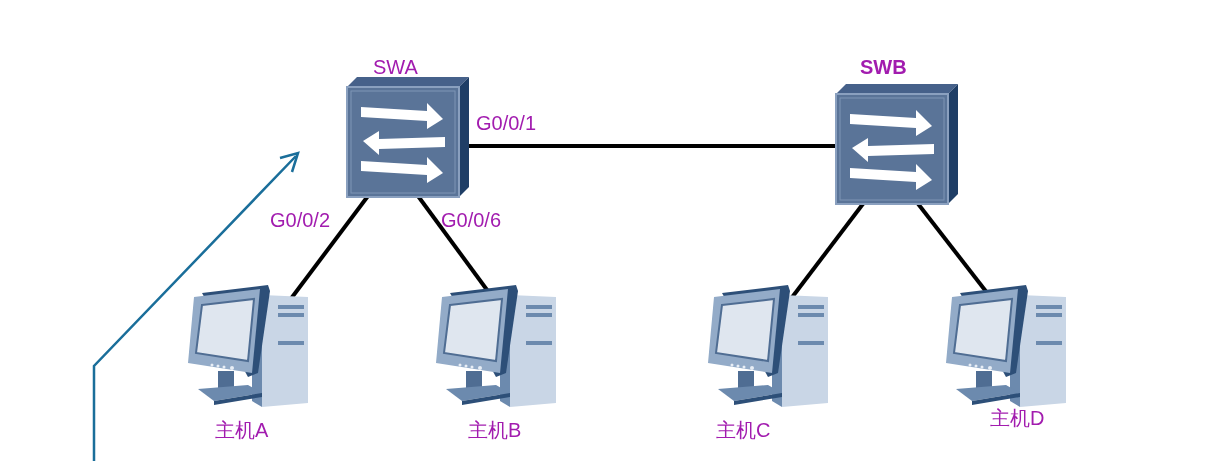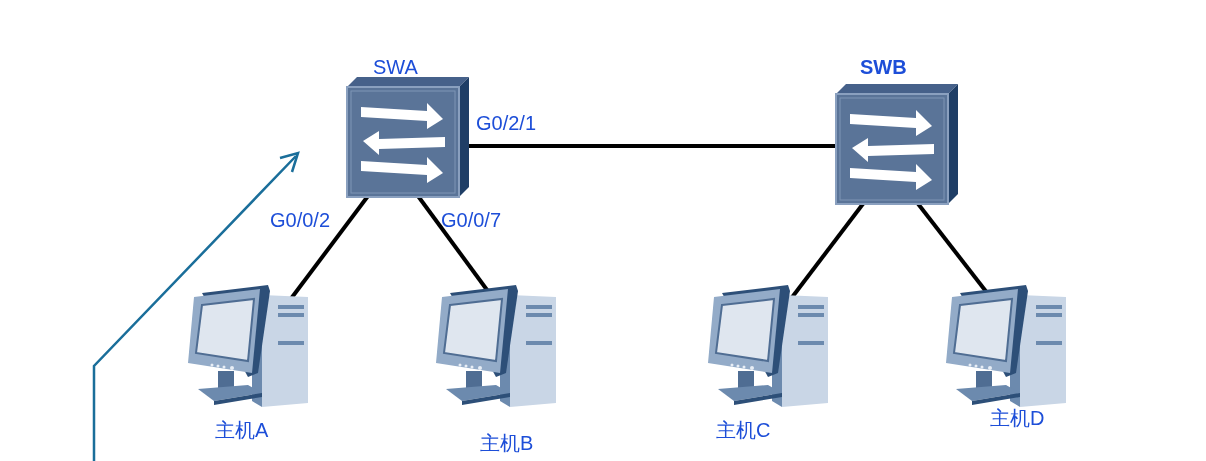--- a/index.html
+++ b/index.html
@@ -1,19 +1,19 @@
 <!DOCTYPE html>
 <html><head>
   <meta charset="utf-8">
   <style>
     html, body { margin: 0; padding: 0; background: #ffffff; }
     body { width: 1206px; height: 461px; position: relative; overflow: hidden;
            font-family: "Liberation Sans", "DejaVu Sans", sans-serif; }
     #stage { position: absolute; left: 0; top: 0; width: 1206px; height: 461px; }
-    .lbl { position: absolute; font-size: 20px; color: #1d4ed8; white-space: nowrap; line-height: 1; }
+    .lbl { position: absolute; font-size: 20px; color: #a21caf; white-space: nowrap; line-height: 1; }
   </style>
 </head>
 <body>
 
 <div id="stage">
   <svg width="1206" height="461" viewBox="0 0 1206 461" xmlns="http://www.w3.org/2000/svg" style="position:absolute;left:0;top:0;">
     <defs>
       <g id="switch-icon-def">
 
         <polygon points="0,10 10,0 122,0 112,10" fill="#46618a"></polygon>
@@ -80,21 +80,21 @@
         <use href="#pc-icon-def"></use>
       </g>
     <g transform="translate(946,285)">
         <use href="#pc-icon-def"></use>
       </g>
   </svg>
 
   <div class="lbl" style="left:373px;top:57px;">SWA</div>
   <div class="lbl" style="left:860px;top:57px;font-weight:bold;">SWB</div>
 
-  <div class="lbl" style="left:476px;top:113px;">G0/2/1</div>
+  <div class="lbl" style="left:476px;top:113px;">G0/0/1</div>
   <div class="lbl" style="left:270px;top:210px;">G0/0/2</div>
-  <div class="lbl" style="left:441px;top:210px;">G0/0/7</div>
+  <div class="lbl" style="left:441px;top:210px;">G0/0/6</div>
 
   <div class="lbl" style="left:215px;top:420px;">主机A</div>
-  <div class="lbl" style="left:480px;top:420px;margin-top:13px;">主机B</div>
+  <div class="lbl" style="left:468px;top:420px;">主机B</div>
   <div class="lbl" style="left:716px;top:420px;">主机C</div>
   <div class="lbl" style="left:990px;top:408px;">主机D</div>
 </div>
 
 </body></html>

